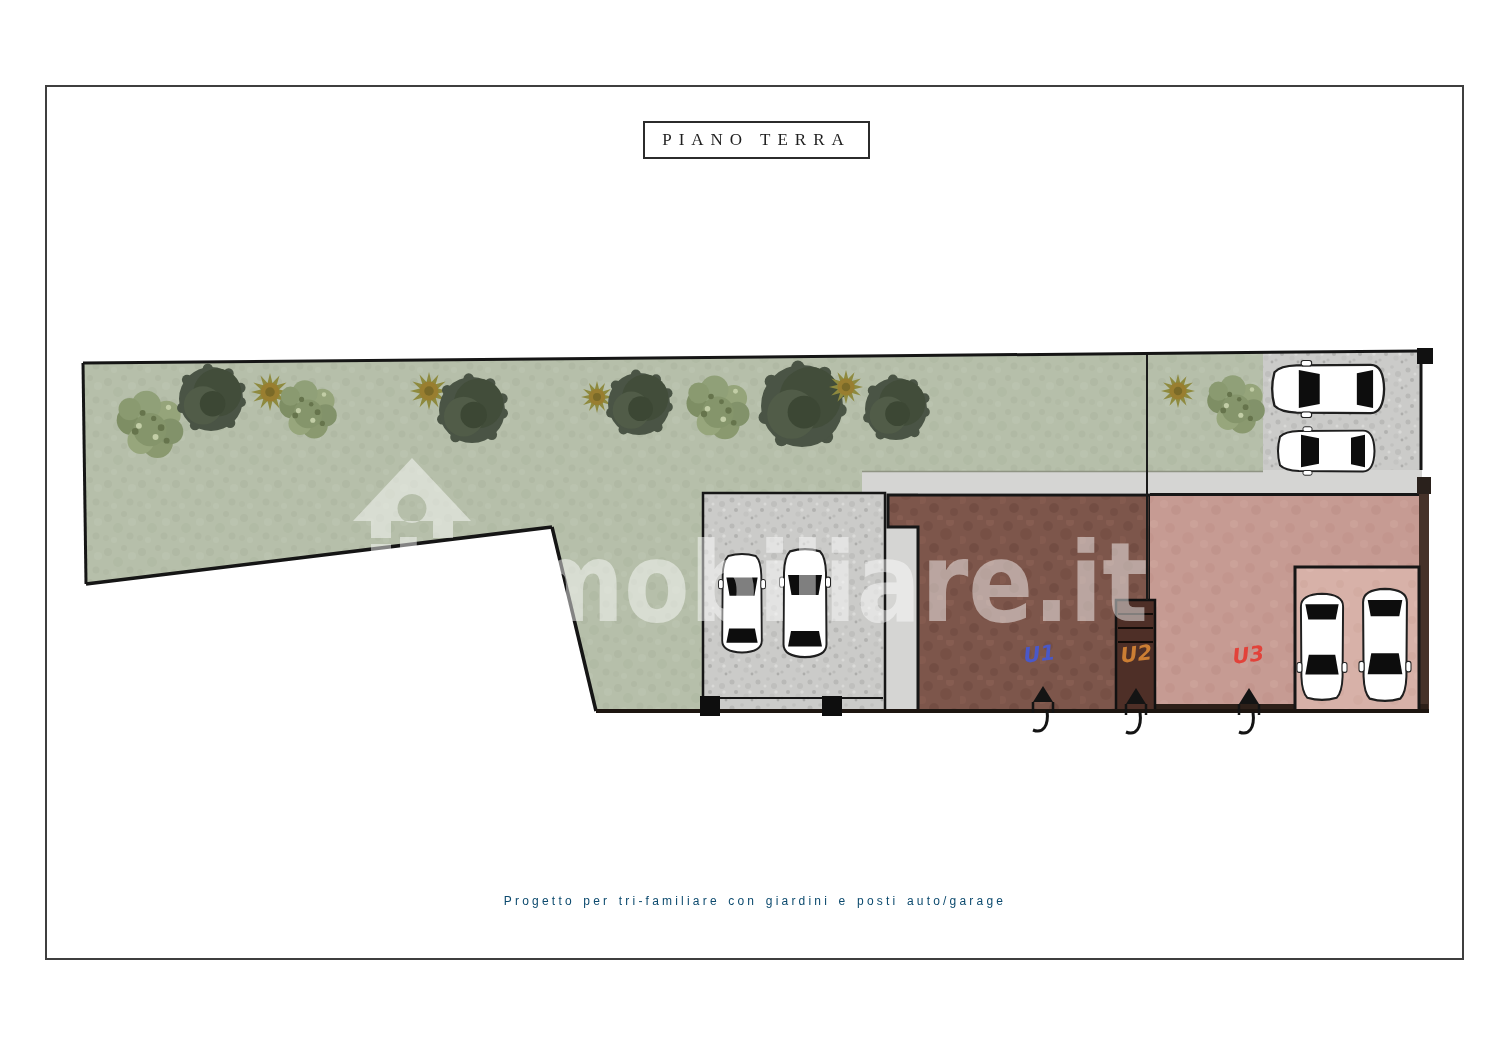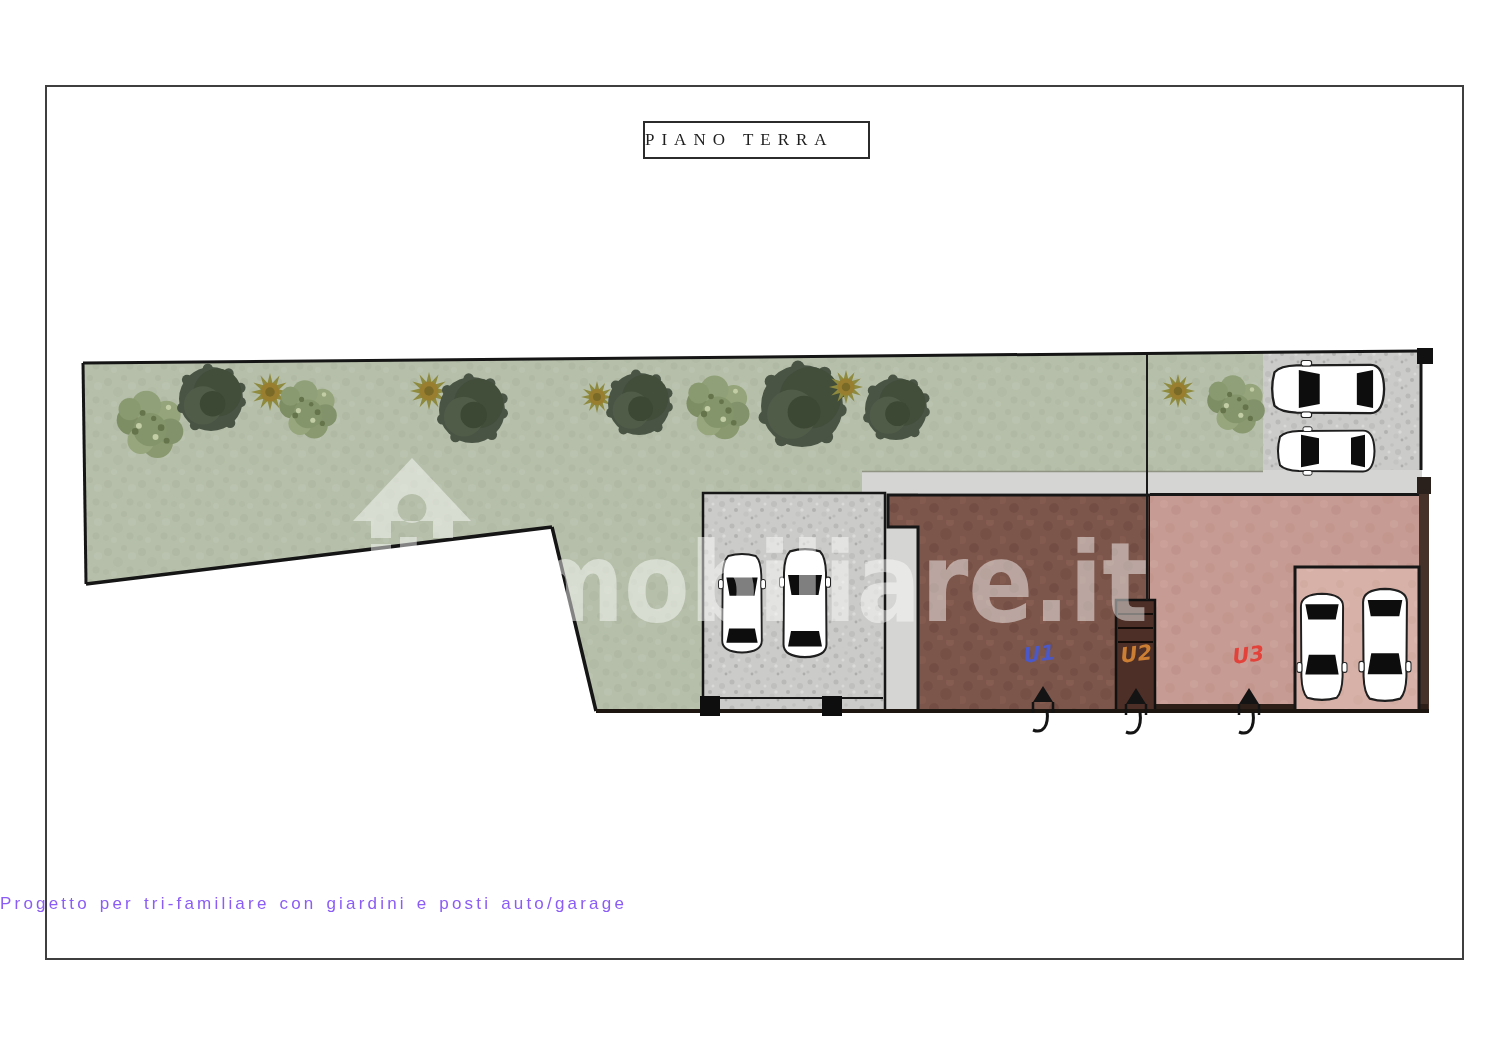--- a/index.html
+++ b/index.html
@@ -2,25 +2,25 @@
 <html><head>
 <meta charset="utf-8">
 <style>
   html,body{margin:0;padding:0;background:#ffffff;}
   body{width:1510px;height:1050px;position:relative;overflow:hidden;
        font-family:"Liberation Sans",sans-serif;}
   .page-border{position:absolute;left:45px;top:85px;width:1419px;height:875px;
        border:2px solid #3f3f3f;box-sizing:border-box;}
   .title-box{position:absolute;left:643px;top:121px;width:227px;height:38px;
        border:2px solid #2b2b2b;background:#fff;box-sizing:border-box;
-       display:flex;align-items:center;justify-content:flex-start;}
+       display:flex;align-items:center;justify-content:center;}
   .title-box span{font-family:"Liberation Serif",serif;font-size:17px;
        letter-spacing:7px;color:#1e1e1e;white-space:nowrap;}
-  .caption{position:absolute;left:0;right:0;top:894px;
-       font-size:17px;letter-spacing:3.2px;word-spacing:2px;color:#8b5cf6;}
+  .caption{position:absolute;left:0;right:0;top:894px;text-align:center;
+       font-size:12px;letter-spacing:3.2px;word-spacing:2px;color:#0c4a6e;}
   svg.plan{position:absolute;left:0;top:0;}
   .ulabel{font-family:"DejaVu Sans",sans-serif;font-style:italic;
        font-weight:bold;font-size:21px;}
   .wmtext{font-family:"DejaVu Sans",sans-serif;font-weight:bold;}
 </style>
 </head>
 <body>
 
 <div class="page-border"></div>
 

